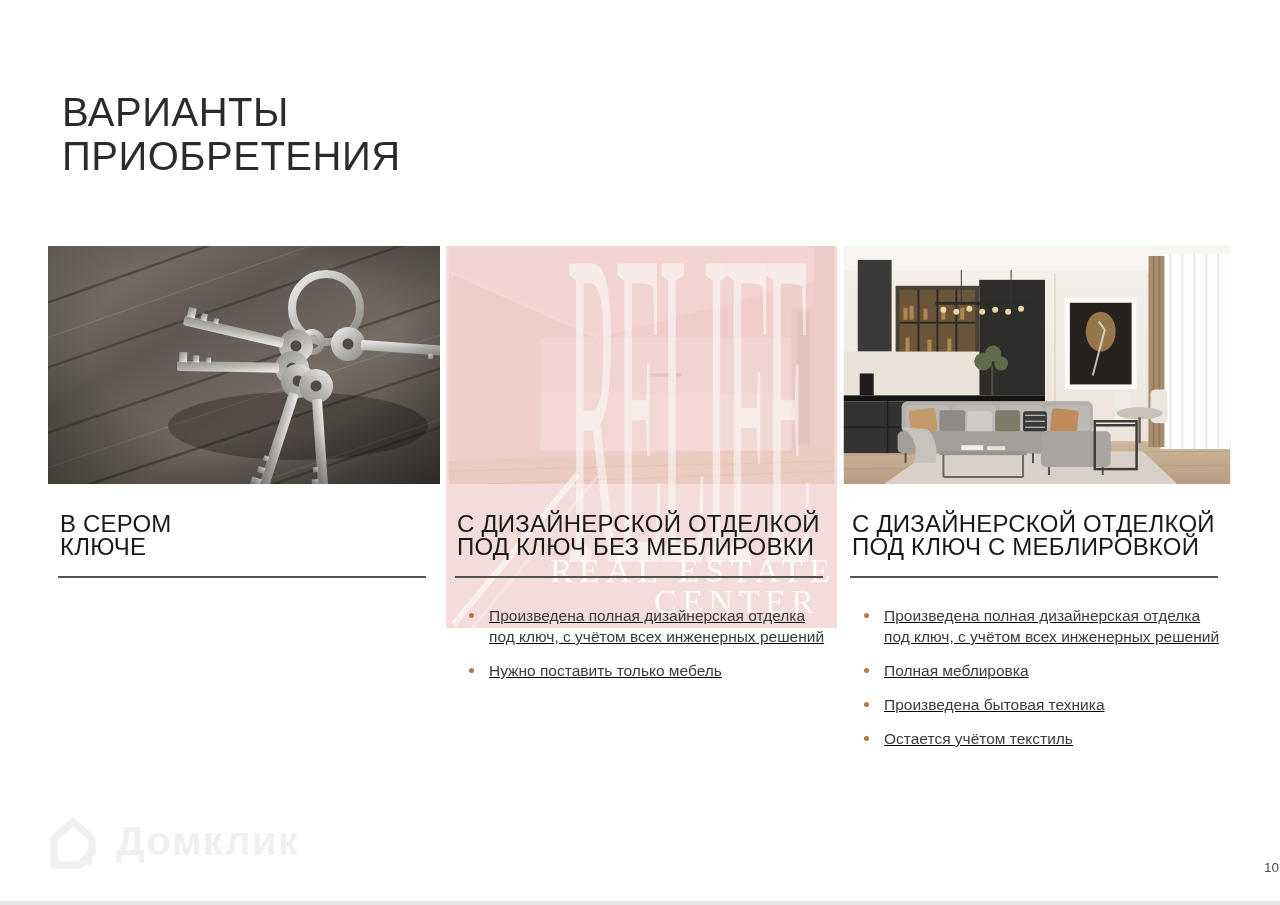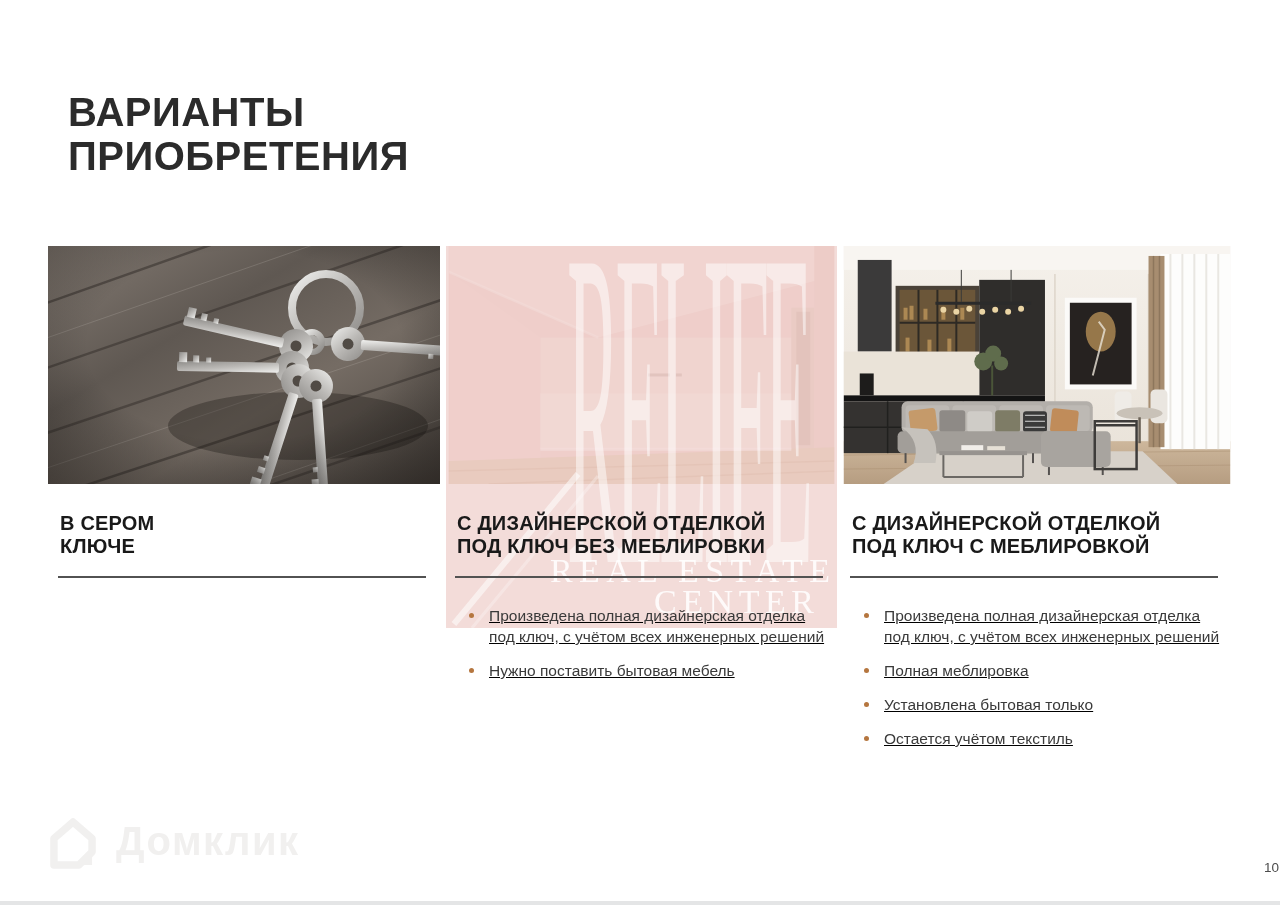--- a/index.html
+++ b/index.html
@@ -1,32 +1,32 @@
 <!DOCTYPE html>
 <html lang="ru" style="--bullet-dot: #b5763f; --watermark-pink: #f2dcd9; --brand-logo: #f1f0ef; --heading-text: #191919; --body-text: #3a3a3a;"><head>
 <meta charset="utf-8">
 <style>
   html,body{margin:0;padding:0;background:#fff;}
   .slide{position:relative;width:1280px;height:905px;background:#ffffff;overflow:hidden;
          font-family:"Liberation Sans",sans-serif;}
 
-  .title{position:absolute;left:68px;top:90px;margin:0;font-size:40px;line-height:44px;
-         font-weight:700;letter-spacing:.5px;color:#2b2b2b;white-space:pre-line;}
+  .title{position:absolute;left:62px;top:90px;margin:0;font-size:40px;line-height:44px;
+         font-weight:400;letter-spacing:.5px;color:#2b2b2b;white-space:pre-line;}
 
   .img{position:absolute;top:246px;height:238px;overflow:hidden;}
   .img svg{display:block;width:100%;height:100%;}
   .img1{left:48px;width:392px;}
   .img2{left:448px;width:387px;}
   .img3{left:843px;width:388px;}
 
   .watermark{position:absolute;left:446px;top:246px;width:391px;height:382px;pointer-events:none;}
 
   .col{position:absolute;top:512px;width:380px;}
   .c1{left:60px;}.c2{left:457px;}.c3{left:852px;}
-  .col h2{margin:0;font-size:20px;line-height:23px;font-weight:700;color:#191919;
+  .col h2{margin:0;font-size:24px;line-height:23px;font-weight:400;color:#191919;
           white-space:pre-line;letter-spacing:.2px;}
   .rule{position:absolute;left:-2px;top:64px;width:368px;height:2px;background:#525252;}
 
   .bullets{list-style:none;margin:0;padding:0;position:absolute;left:0;top:93px;width:378px;text-decoration:underline;}
   .bullets li{position:relative;padding-left:32px;margin-bottom:13px;font-size:15.5px;
               line-height:21px;color:#3a3a3a;}
   .dot{position:absolute;left:12px;top:8px;width:5px;height:5px;border-radius:50%;
        background:var(--bullet-dot,#b5763f);}
 
   .brand{position:absolute;left:42px;top:812px;display:flex;align-items:center;gap:12px;
@@ -286,41 +286,41 @@
     <h2>С ДИЗАЙНЕРСКОЙ ОТДЕЛКОЙ
 ПОД КЛЮЧ БЕЗ МЕБЛИРОВКИ</h2>
     <div class="rule"></div>
     <ul class="bullets">
       <li>
         <span class="dot"></span>
         <span>Произведена полная дизайнерская отделка под ключ, с учётом всех инженерных решений</span>
       </li>
       <li>
         <span class="dot"></span>
-        <span>Нужно поставить бытовая мебель</span>
+        <span>Нужно поставить только мебель</span>
       </li>
     </ul>
   </section>
 
   <section class="col c3">
     <h2>С ДИЗАЙНЕРСКОЙ ОТДЕЛКОЙ
 ПОД КЛЮЧ С МЕБЛИРОВКОЙ</h2>
     <div class="rule"></div>
     <ul class="bullets">
       <li>
         <span class="dot"></span>
         <span>Произведена полная дизайнерская отделка под ключ, с учётом всех инженерных решений</span>
       </li>
       <li>
         <span class="dot"></span>
         <span>Полная меблировка</span>
       </li>
       <li>
         <span class="dot"></span>
-        <span>Установлена бытовая только</span>
+        <span>Произведена бытовая техника</span>
       </li>
       <li>
         <span class="dot"></span>
         <span>Остается учётом текстиль</span>
       </li>
     </ul>
   </section>
 
   <div class="brand">
     <svg width="62" height="58" viewBox="0 0 74 70">

